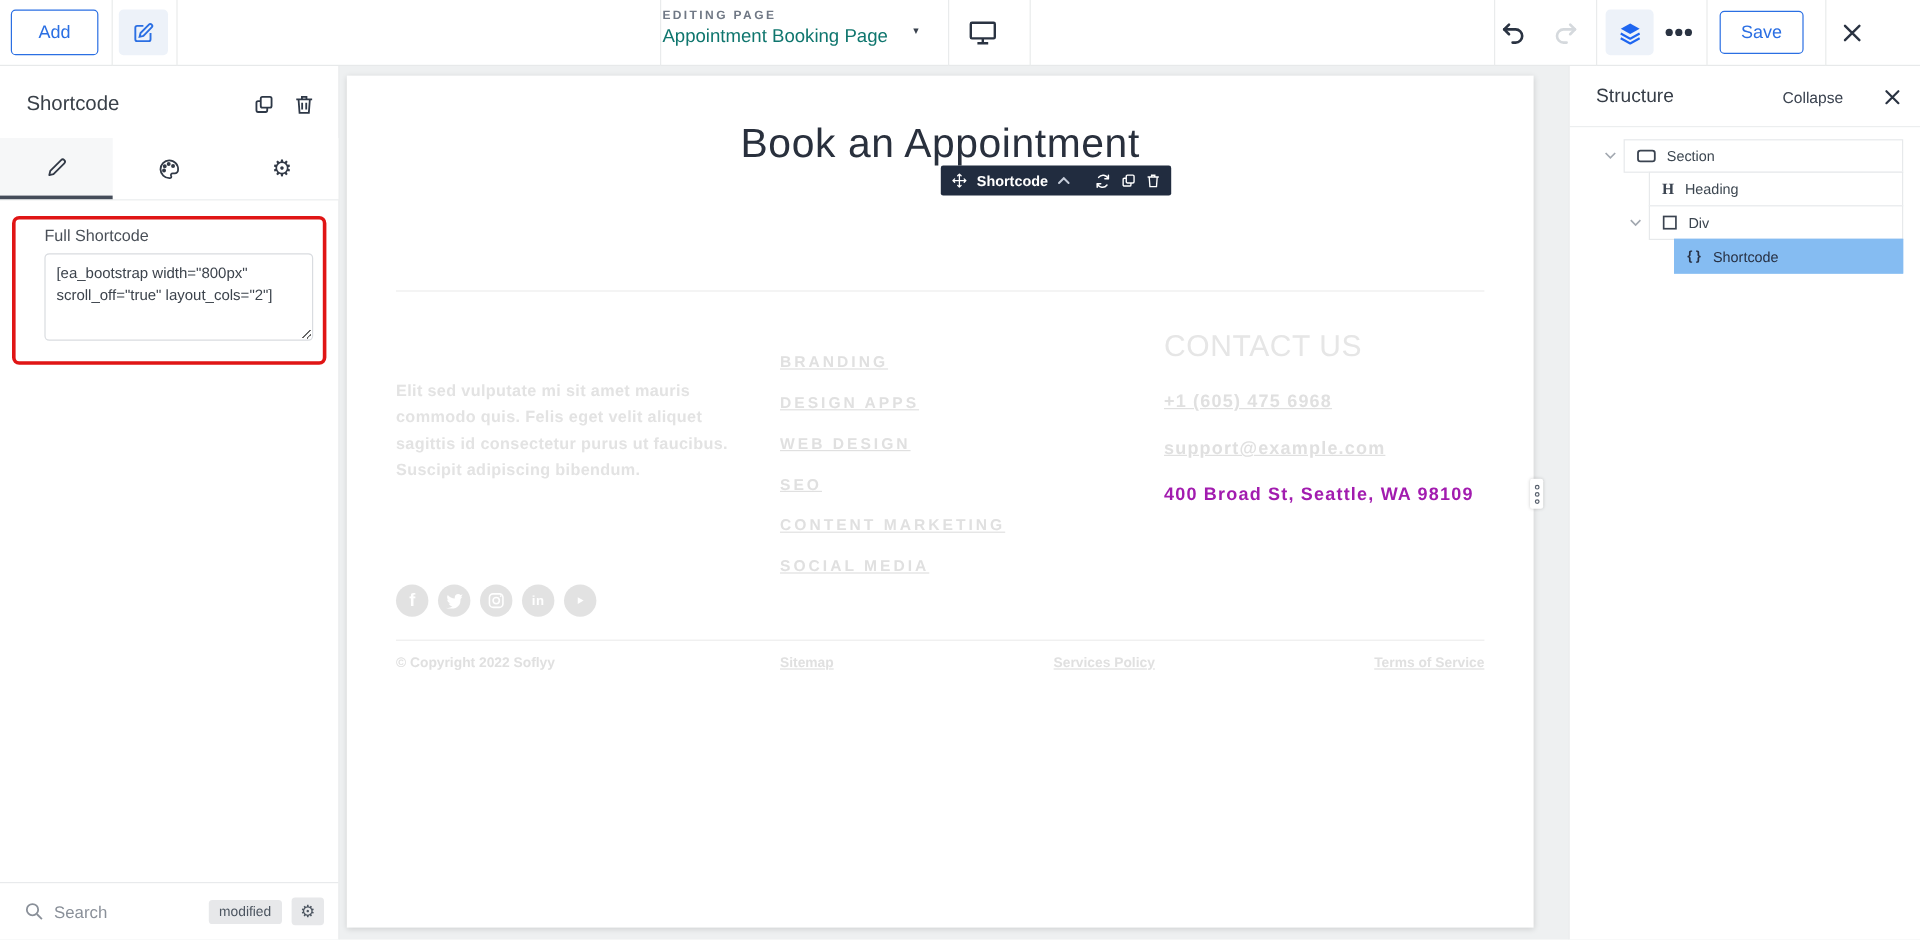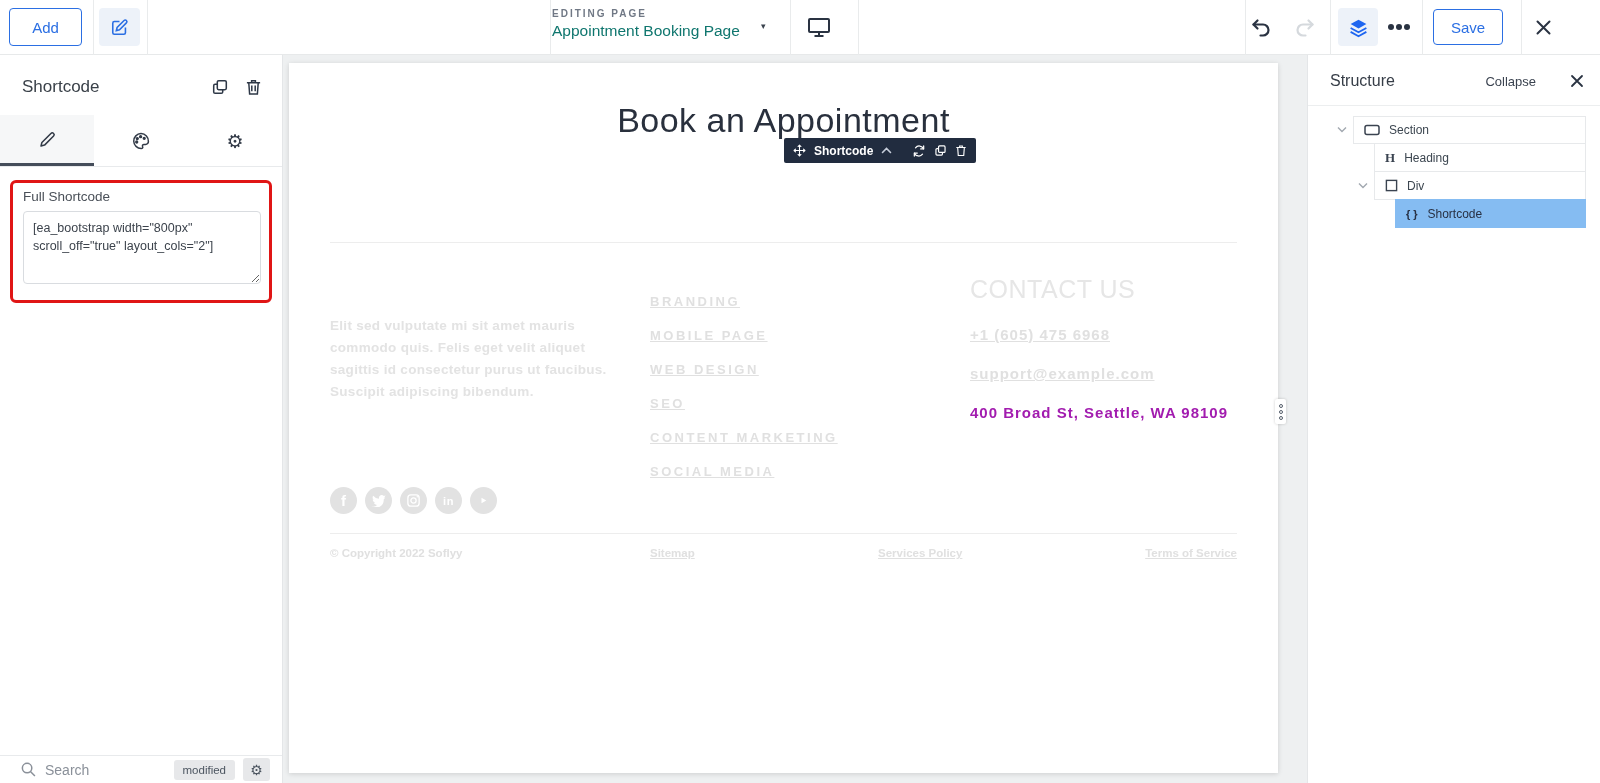--- a/index.html
+++ b/index.html
@@ -21,24 +21,24 @@
   .tool-icon.disabled { color:#d5d9dd; cursor:default; }
 
   
   .left-panel { position:absolute; left:0; top:55px; width:283px; height:728px; background:#fff; border-right:1px solid #e4e6e8; z-index:20; }
   .lp-header { display:flex; align-items:center; padding:22px 20px 18px 22px; }
   .lp-title { flex:1; font-size:17px; color:#3a4149; }
   .lp-hicon { color:#2e3847; margin-left:16px; cursor:pointer; }
   .lp-tabs { display:flex; border-bottom:1px solid #e8eaec; height:52px; }
   .lp-tab { flex:1; display:flex; align-items:center; justify-content:center; color:#323a47; cursor:pointer; background:#fff; }
   .lp-tab.active { background:#f6f7f8; border-bottom:3px solid #454d5a; }
-  .annotated { margin:13px 10px 0 10px; border:3px solid #e01515; border-radius:6px; padding:6px 8px 12px 10px; }
+  .annotated { margin:13px 10px 0 10px; border:3px solid #e01515; border-radius:6px; padding:6px 8px 12px 24px; }
   .field-label { font-size:13.5px; color:#4a5058; margin-bottom:7px; }
   .shortcode-area { width:100%; height:73px; border:1px solid #d9dce0; border-radius:4px; resize:vertical; font-family:"Liberation Sans",sans-serif; font-size:12.5px; color:#3c434c; padding:7px 9px; line-height:18px; outline:none; }
-  .lp-footer { position:absolute; left:0; bottom:0; width:100%; height:28px; border-top:1px solid #e8eaec; display:flex; align-items:center; padding:0 12px 0 20px; gap:8px; }
+  .lp-footer { position:absolute; left:0; bottom:0; width:100%; height:48px; border-top:1px solid #e8eaec; display:flex; align-items:center; padding:0 12px 0 20px; gap:8px; }
   .search-input { flex:1; border:none; outline:none; font-size:14px; color:#3c434c; min-width:0; }
   .search-input::placeholder { color:#8a9099; }
   .chip { background:#e7e8ea; color:#4c5560; font-size:11.5px; padding:4px 9px; border-radius:3px; cursor:pointer; }
   .chip-gear { background:#e7e8ea; border-radius:3px; width:27px; height:23px; display:flex; align-items:center; justify-content:center; cursor:pointer; font-family:"DejaVu Sans",sans-serif; font-size:14px; color:#4c5560; }
 
   
   .canvas { position:absolute; left:289px; top:63px; width:989px; height:710px; background:#fff; box-shadow:0 1px 5px rgba(0,0,0,.14); z-index:10; }
   .page-heading { text-align:center; margin-top:38px; font-size:34px; font-weight:normal; letter-spacing:.5px; color:#29303d; }
   .el-badge { position:absolute; left:495px; top:75px; height:25px; background:#212c3f; border-radius:2px; display:flex; align-items:center; padding:0 9px; gap:8px; color:#dfe5ee; }
   .el-badge .lbl { font-size:12px; font-weight:bold; color:#fff; }
@@ -239,21 +239,21 @@
         </svg>
     </span>
   </div>
 
   <hr class="div1">
 
   <p class="ft-about">Elit sed vulputate mi sit amet mauris commodo quis. Felis eget velit aliquet sagittis id consectetur purus ut faucibus. Suscipit adipiscing bibendum.</p>
 
   <div class="ft-services">
     <a class="ft-link">BRANDING</a>
-    <a class="ft-link">MOBILE PAGE</a>
+    <a class="ft-link">DESIGN APPS</a>
     <a class="ft-link">WEB DESIGN</a>
     <a class="ft-link">SEO</a>
     <a class="ft-link">CONTENT MARKETING</a>
     <a class="ft-link">SOCIAL MEDIA</a>
   </div>
 
   <div class="ft-contact">
     <h3 class="ft-title">CONTACT US</h3>
     <a class="ct-link">+1 (605) 475 6968</a>
     <a class="ct-link">support@example.com</a>

